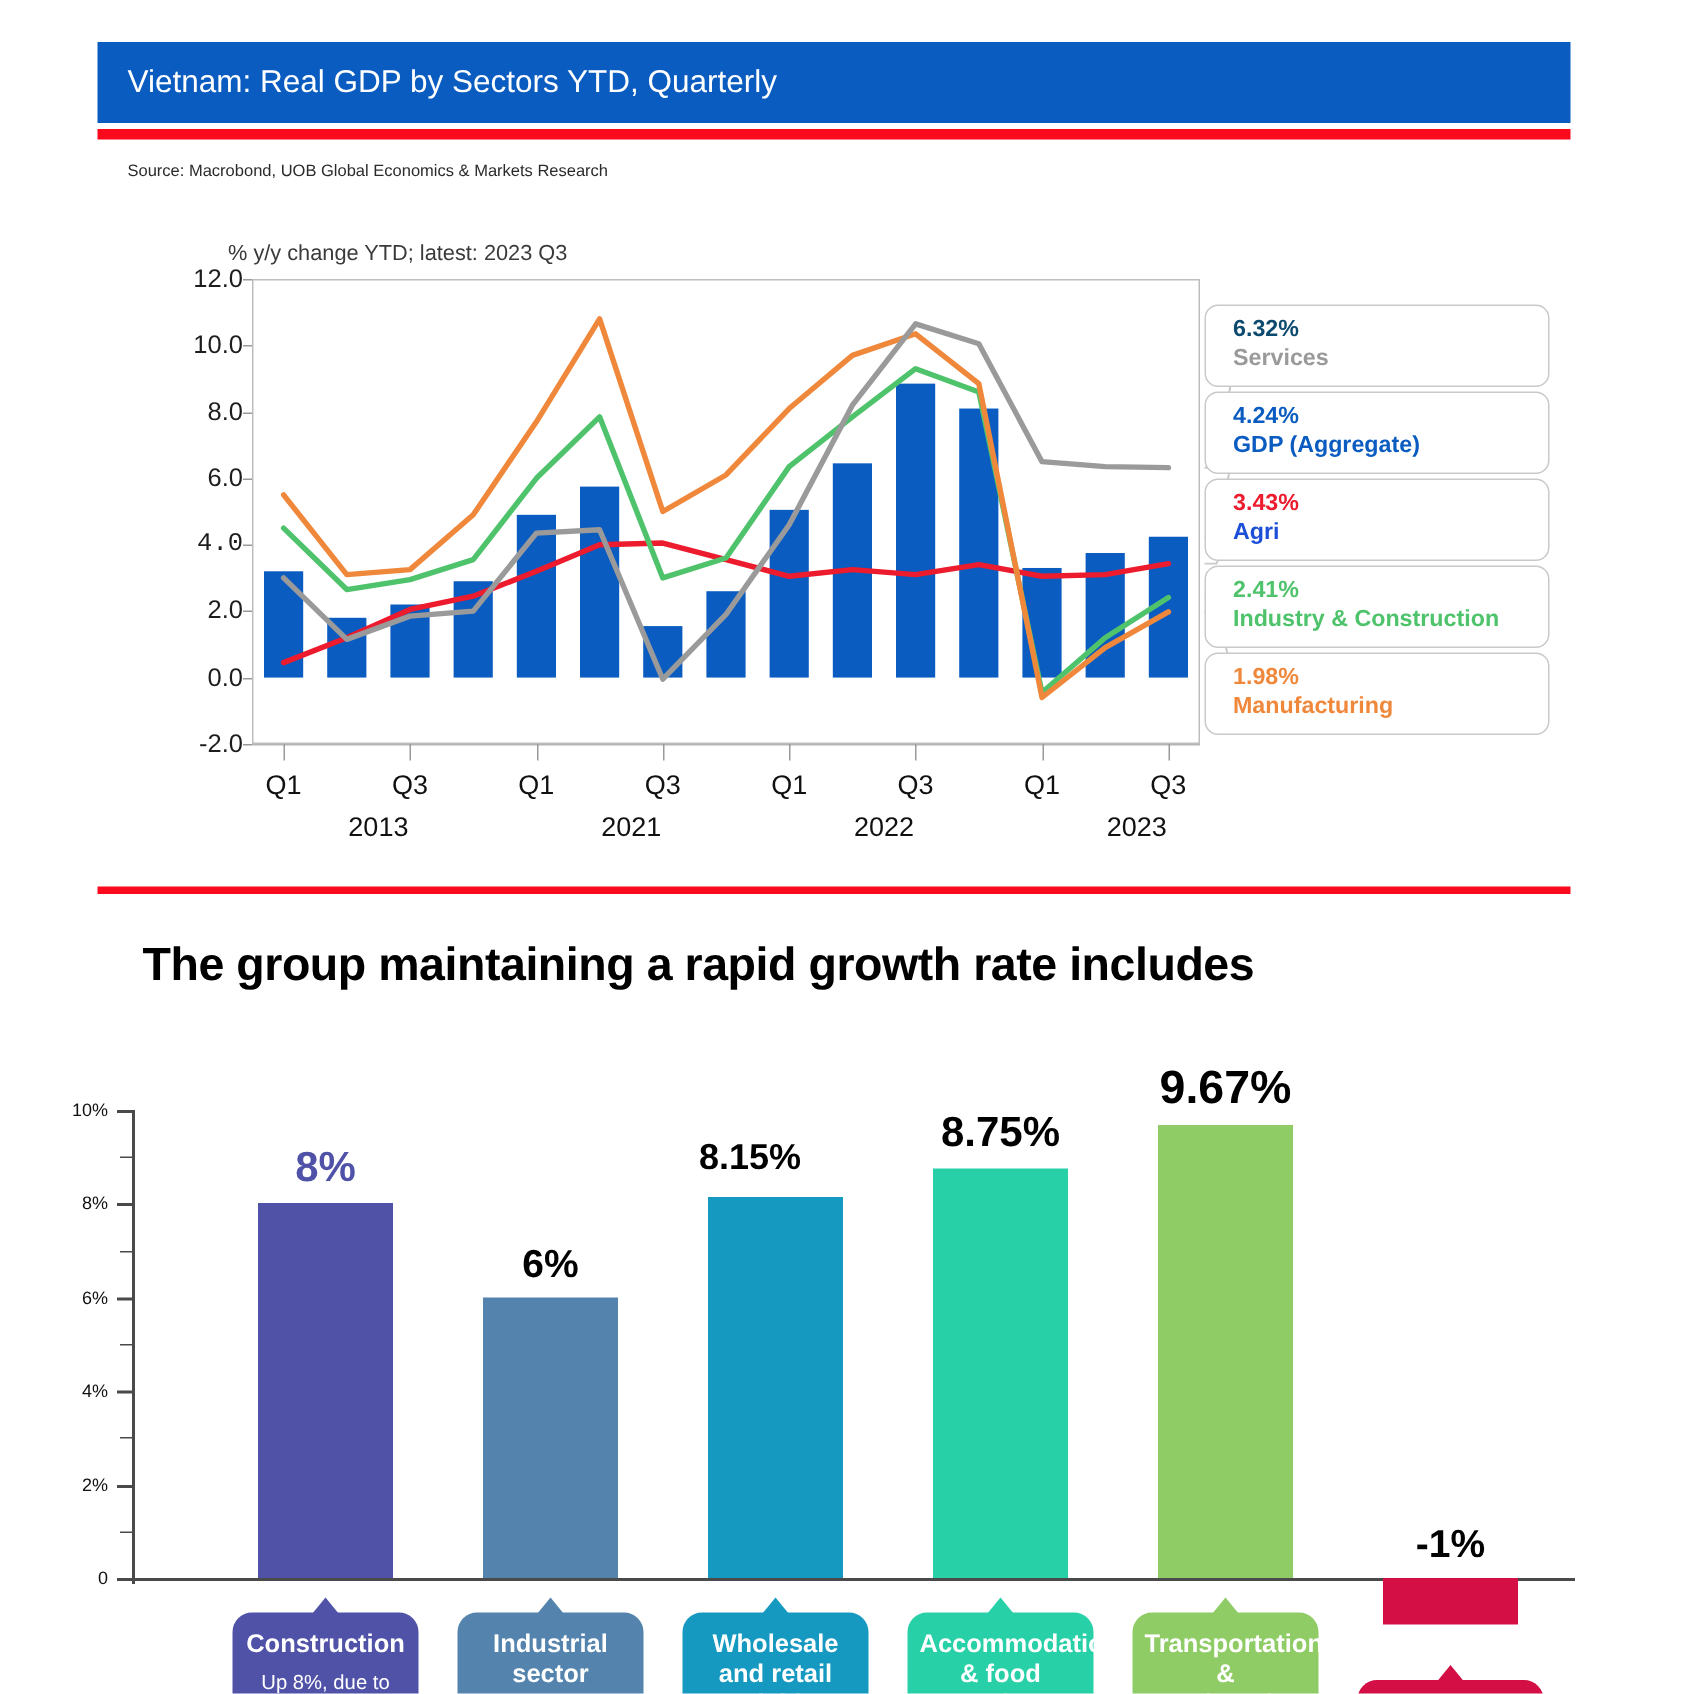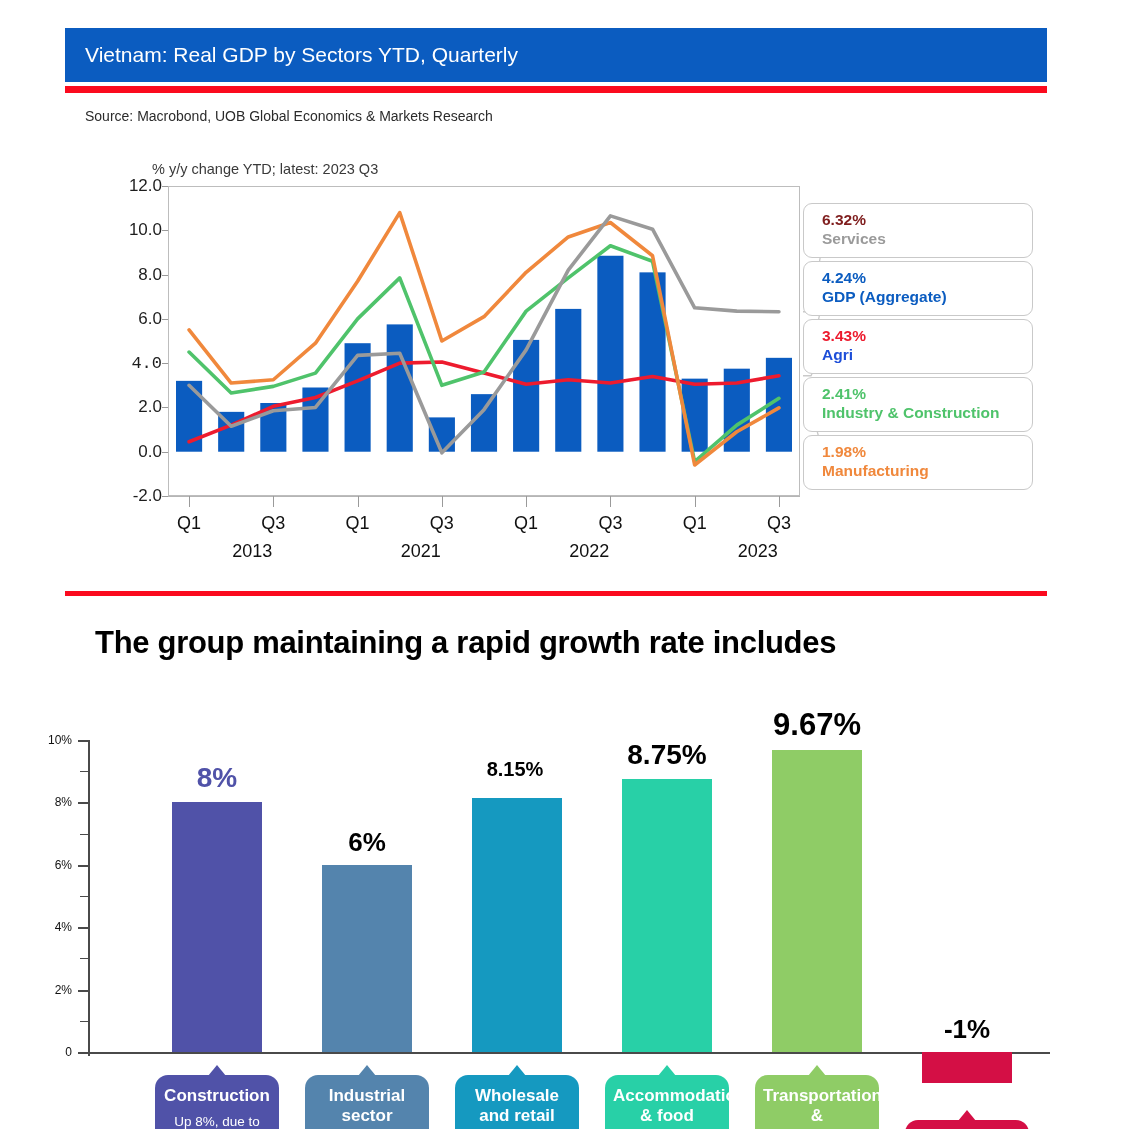--- a/index.html
+++ b/index.html
@@ -20,21 +20,21 @@
   }
   #header-title{
     position:absolute;left:20px;top:0;height:54px;line-height:54px;
     color:#ffffff;font-size:21px;font-weight:400;white-space:nowrap;
   }
   #header-rule{
     position:absolute;left:65px;top:86px;width:982px;height:7px;background:#fb0a1e;
   }
   #source-line{
     position:absolute;left:85px;top:108px;
-    font-size:14px;color:#2b2b2b;white-space:nowrap;
+    font-size:11px;color:#2b2b2b;white-space:nowrap;
   }
 
   
   #chart1-note{
     position:absolute;left:152px;top:161px;font-size:14.5px;color:#3a3a3a;white-space:nowrap;
   }
   #plot-box{
     position:absolute;left:168px;top:186px;width:632px;height:310px;
     border:1px solid #bdbdbd;background:#ffffff;box-sizing:border-box;
   }
@@ -144,21 +144,21 @@
 
   <svg id="callout-leader" width="60" height="300">
       <polyline points="8,111.7714285714286 16,111.7714285714286 30,29 44,29" fill="none" stroke="#c9c9c9" stroke-width="1.3"></polyline>
       <polyline points="8,157.82857142857142 16,157.82857142857142 30,87 44,87" fill="none" stroke="#c9c9c9" stroke-width="1.3"></polyline>
       <polyline points="8,175.76428571428573 16,175.76428571428573 30,145 44,145" fill="none" stroke="#c9c9c9" stroke-width="1.3"></polyline>
       <polyline points="8,198.35000000000002 16,198.35000000000002 30,203 44,203" fill="none" stroke="#c9c9c9" stroke-width="1.3"></polyline>
       <polyline points="8,207.87142857142857 16,207.87142857142857 30,261 44,261" fill="none" stroke="#c9c9c9" stroke-width="1.3"></polyline>
     </svg>
   <div id="callouts">
       <div class="callout">
-        <div class="val" style="color: #7f1d1d;">6.32%</div>
+        <div class="val" style="color: #0c4a6e;">6.32%</div>
         <div class="nm" style="color: rgb(154, 154, 154);">Services</div>
       </div>
       <div class="callout">
         <div class="val" style="color: rgb(11, 92, 192);">4.24%</div>
         <div class="nm" style="color: rgb(11, 92, 192);">GDP (Aggregate)</div>
       </div>
       <div class="callout">
         <div class="val" style="color: rgb(237, 27, 46);">3.43%</div>
         <div class="nm" style="color: #1d4ed8;">Agri</div>
       </div>
@@ -227,21 +227,21 @@
         <div class="b-ytick minor" style="top: 176px;"></div>
         <div class="b-ytick minor" style="top: 113.6px;"></div>
         <div class="b-ytick minor" style="top: 51.2px;"></div>
       </div>
     <div id="b-bars">
         <div class="b-bar" style="left: 172px; width: 90px; background: rgb(80, 82, 168); top: 82.4px; height: 249.6px; position: absolute;"></div>
         <div class="val-lab" style="width: 160px; left: 137px; font-size: 28px; top: 42.4px; color: rgb(80, 82, 168);">8%</div>
         <div class="b-bar" style="left: 322px; width: 90px; background: rgb(84, 132, 173); top: 144.8px; height: 187.2px; position: absolute;"></div>
         <div class="val-lab" style="width: 160px; left: 287px; font-size: 26px; top: 106.8px;">6%</div>
         <div class="b-bar" style="left: 472px; width: 90px; background: rgb(21, 153, 192); top: 77.72px; height: 254.28px; position: absolute;"></div>
-        <div class="val-lab" style="width: 160px; left: 435px; font-size: 20px; top: 37.72px;">8.15%</div>
+        <div class="val-lab" style="width: 160px; left: 420px; font-size: 24px; top: 37.72px;">8.15%</div>
         <div class="b-bar" style="left: 622px; width: 90px; background: rgb(40, 208, 167); top: 59px; height: 273px; position: absolute;"></div>
         <div class="val-lab" style="width: 160px; left: 587px; font-size: 28px; top: 19px;">8.75%</div>
         <div class="b-bar" style="left: 772px; width: 90px; background: rgb(143, 204, 102); top: 30.296px; height: 301.704px; position: absolute;"></div>
         <div class="val-lab" style="width: 160px; left: 737px; font-size: 31px; top: -12.704px;">9.67%</div>
         <div class="b-bar" style="left: 922px; width: 90px; background: rgb(212, 15, 69); top: 332px; height: 31.2px; position: absolute;"></div>
         <div class="val-lab" style="width: 160px; left: 887px; font-size: 26px; top: 294px;">-1%</div>
       </div>
     <div id="b-cards">
         <div class="card" style="background: rgb(80, 82, 168); width: 124px; left: 155px; top: 355px; height: 152px;">
           <div class="c-title">Construction</div>

